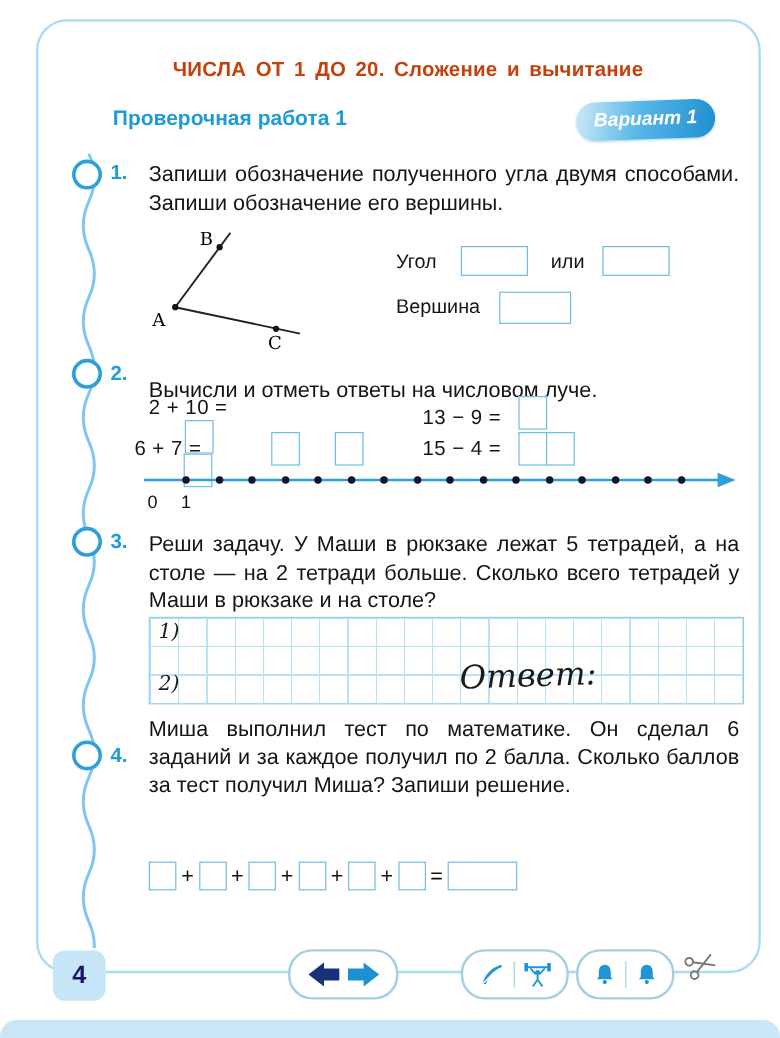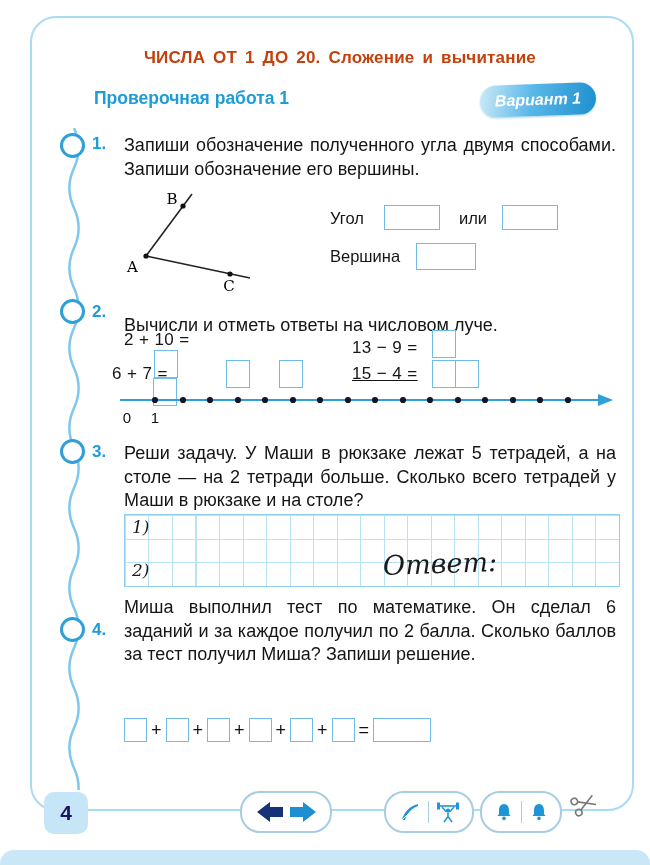--- a/index.html
+++ b/index.html
@@ -133,21 +133,21 @@
 </div>
 <div class="eq rightcol" style="left:352px;top:330px;align-items:flex-end;">
   <span class="expr">13 − 9 =</span>
   <span class="abox"></span>
 </div>
 <div class="eq leftcol" style="left:112px;top:360px;gap:30px;">
   <span class="expr">6 + 7 =</span>
   <span class="abox"></span>
     <span class="abox"></span>
 </div>
-<div class="eq rightcol" style="left:352px;top:360px;text-decoration:underline;">
+<div class="eq rightcol" style="left:352px;top:360px;">
   <span class="expr">15 − 4 =</span>
   <span class="abox"></span>
     <span class="abox"></span>
 </div>
 
 <svg class="nline" width="500" height="44">
   <line x1="2" y1="16" x2="482" y2="16" stroke="#2e9fd8" stroke-width="2"></line>
   <polygon points="480,10 495,16 480,22" fill="#2e9fd8"></polygon>
   <circle cx="37" cy="16" r="3.1" fill="#15152a"></circle>
     <circle cx="65" cy="16" r="3.1" fill="#15152a"></circle>

